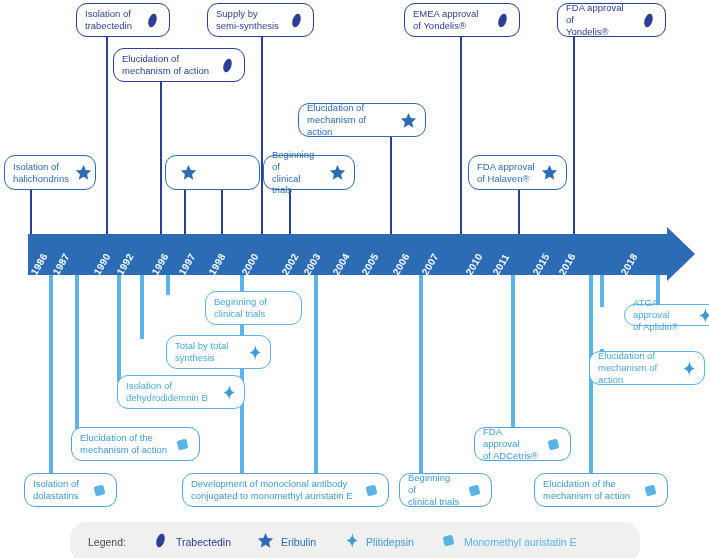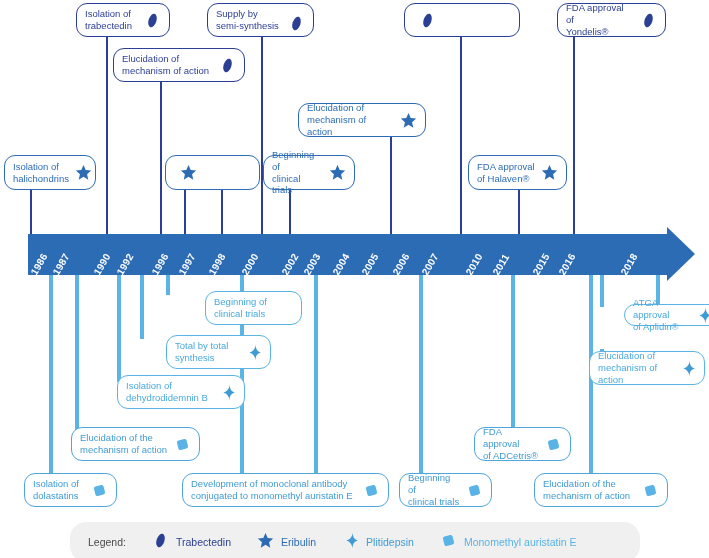--- a/index.html
+++ b/index.html
@@ -135,30 +135,32 @@
       </div>
       <div class="box dark" style="left: 113px; top: 48px; width: 132px; height: 34px;">
         <span class="txt">Elucidation of
 mechanism of action</span>
         <span class="ic">
           <svg width="17" height="17" viewBox="0 0 20 20">
             <ellipse cx="10" cy="10" rx="4.6" ry="8.2" fill="#2b3f94" transform="rotate(18 10 10)"></ellipse>
           </svg>
         </span>
       </div>
-      <div class="box dark" style="left: 207px; top: 3px; width: 107px; height: 34px; align-items: flex-end;">
+      <div class="box dark" style="left: 207px; top: 3px; width: 107px; height: 34px;">
         <span class="txt">Supply by
 semi-synthesis</span>
         <span class="ic">
           <svg width="17" height="17" viewBox="0 0 20 20">
             <ellipse cx="10" cy="10" rx="4.6" ry="8.2" fill="#2b3f94" transform="rotate(18 10 10)"></ellipse>
           </svg>
         </span>
       </div>
       <div class="box dark" style="left: 404px; top: 3px; width: 116px; height: 34px;">
+        <span class="txt">EMEA approval
+of Yondelis®</span>
         <span class="ic">
           <svg width="17" height="17" viewBox="0 0 20 20">
             <ellipse cx="10" cy="10" rx="4.6" ry="8.2" fill="#2b3f94" transform="rotate(18 10 10)"></ellipse>
           </svg>
         </span>
       </div>
       <div class="box dark" style="left: 557px; top: 3px; width: 109px; height: 34px;">
         <span class="txt">FDA approval of
 Yondelis®</span>
         <span class="ic">

